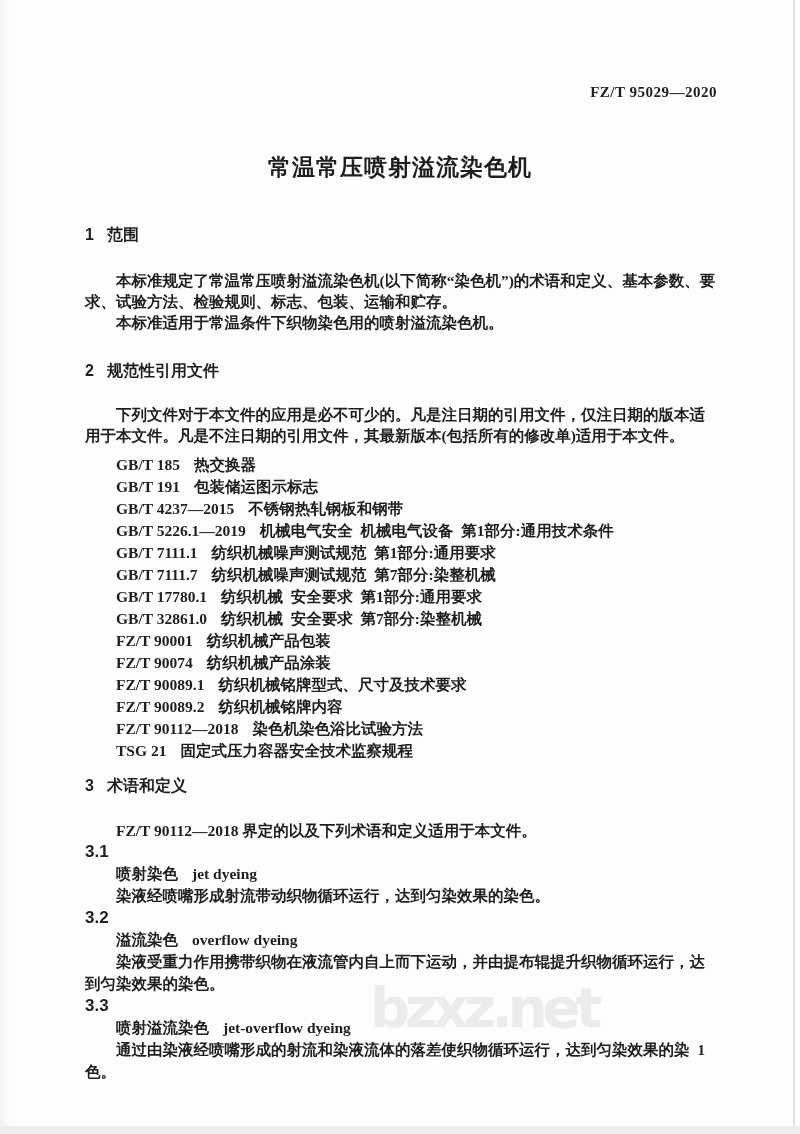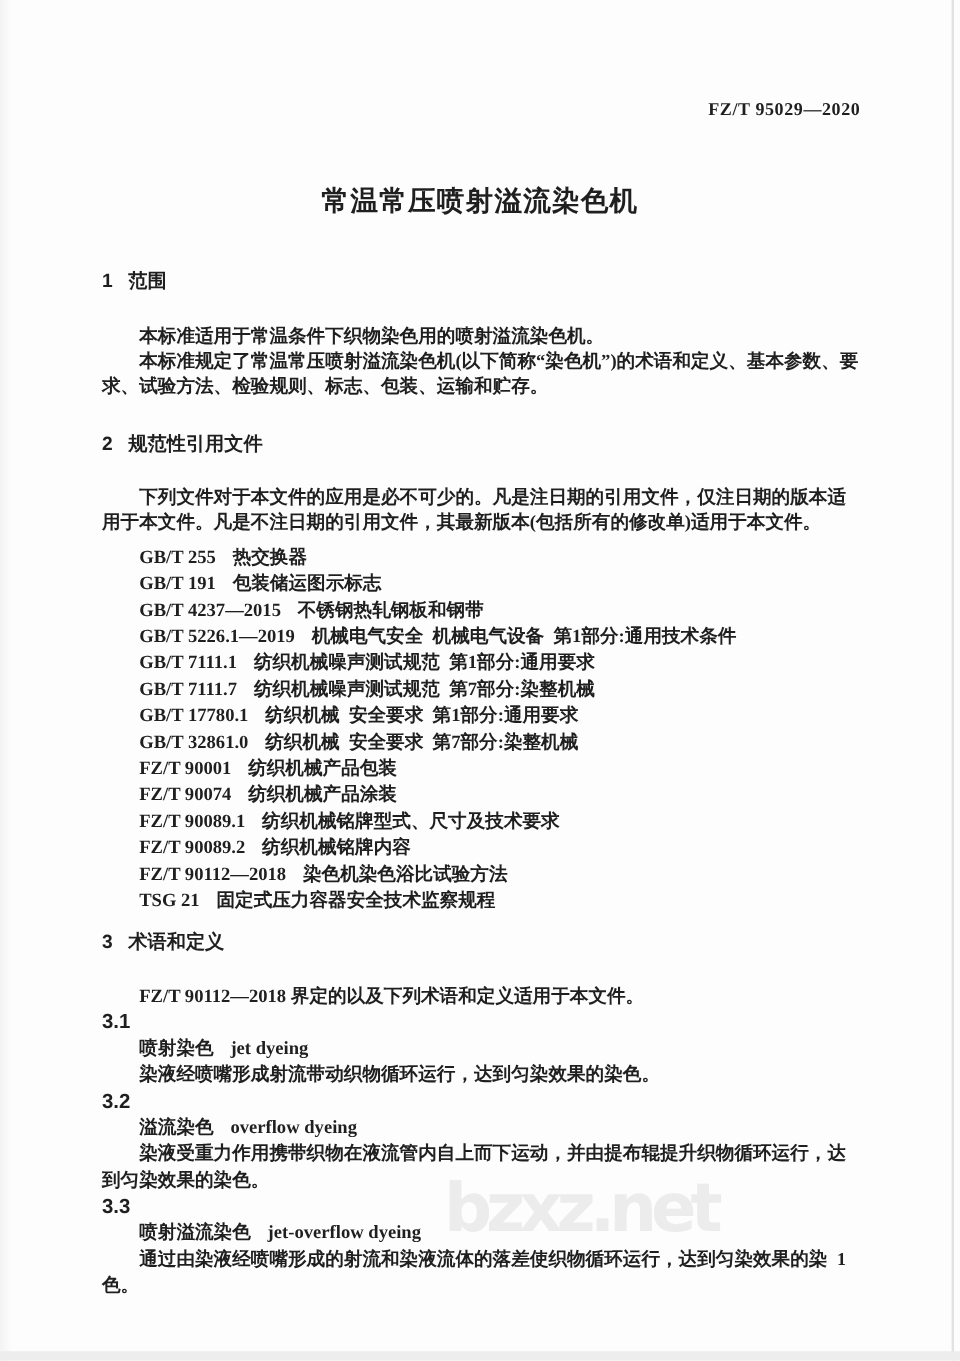--- a/index.html
+++ b/index.html
@@ -70,31 +70,31 @@
   <div class="doc-code">FZ/T 95029—2020</div>
 
   <h1 class="doc-title">常温常压喷射溢流染色机</h1>
 
   <div class="flow">
 
     <h2 class="sec-heading sec1">
       <span>1</span>
       <span>范围</span>
     </h2>
+    <p class="body">本标准规定了常温常压喷射溢流染色机(以下简称“染色机”)的术语和定义、基本参数、要求、试验方法、检验规则、标志、包装、运输和贮存。</p>
     <p class="body">本标准适用于常温条件下织物染色用的喷射溢流染色机。</p>
-    <p class="body">本标准规定了常温常压喷射溢流染色机(以下简称“染色机”)的术语和定义、基本参数、要求、试验方法、检验规则、标志、包装、运输和贮存。</p>
 
     <h2 class="sec-heading sec2">
       <span>2</span>
       <span>规范性引用文件</span>
     </h2>
     <p class="body">下列文件对于本文件的应用是必不可少的。凡是注日期的引用文件，仅注日期的版本适用于本文件。凡是不注日期的引用文件，其最新版本(包括所有的修改单)适用于本文件。</p>
 
     <div class="ref-list">
-      <div class="ref-row"><span class="ref-code">GB/T 255</span><span class="ref-title">热交换器</span></div>
+      <div class="ref-row"><span class="ref-code">GB/T 185</span><span class="ref-title">热交换器</span></div>
       <div class="ref-row"><span class="ref-code">GB/T 191</span><span class="ref-title">包装储运图示标志</span></div>
       <div class="ref-row"><span class="ref-code">GB/T 4237—2015</span><span class="ref-title">不锈钢热轧钢板和钢带</span></div>
       <div class="ref-row"><span class="ref-code">GB/T 5226.1—2019</span><span class="ref-title">机械电气安全  机械电气设备  第1部分:通用技术条件</span></div>
       <div class="ref-row"><span class="ref-code">GB/T 7111.1</span><span class="ref-title">纺织机械噪声测试规范  第1部分:通用要求</span></div>
       <div class="ref-row"><span class="ref-code">GB/T 7111.7</span><span class="ref-title">纺织机械噪声测试规范  第7部分:染整机械</span></div>
       <div class="ref-row"><span class="ref-code">GB/T 17780.1</span><span class="ref-title">纺织机械  安全要求  第1部分:通用要求</span></div>
       <div class="ref-row"><span class="ref-code">GB/T 32861.0</span><span class="ref-title">纺织机械  安全要求  第7部分:染整机械</span></div>
       <div class="ref-row"><span class="ref-code">FZ/T 90001</span><span class="ref-title">纺织机械产品包装</span></div>
       <div class="ref-row"><span class="ref-code">FZ/T 90074</span><span class="ref-title">纺织机械产品涂装</span></div>
       <div class="ref-row"><span class="ref-code">FZ/T 90089.1</span><span class="ref-title">纺织机械铭牌型式、尺寸及技术要求</span></div>

